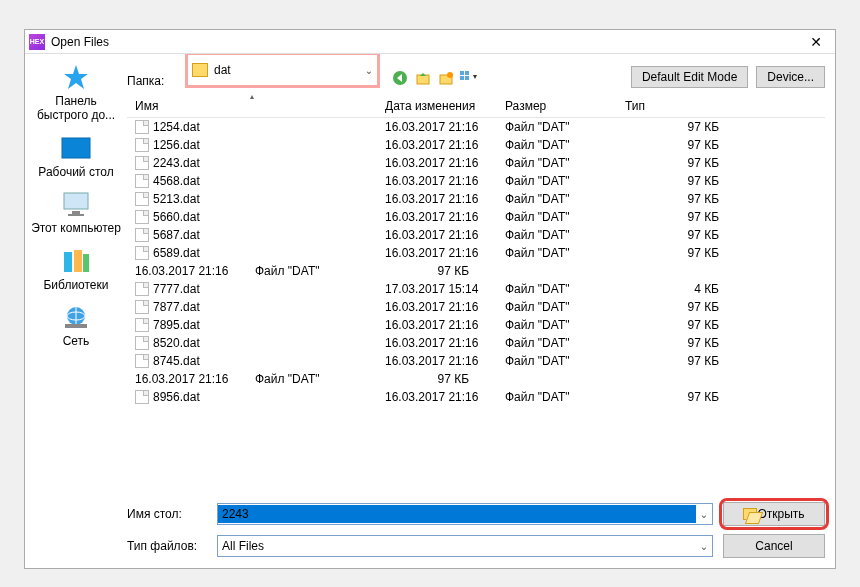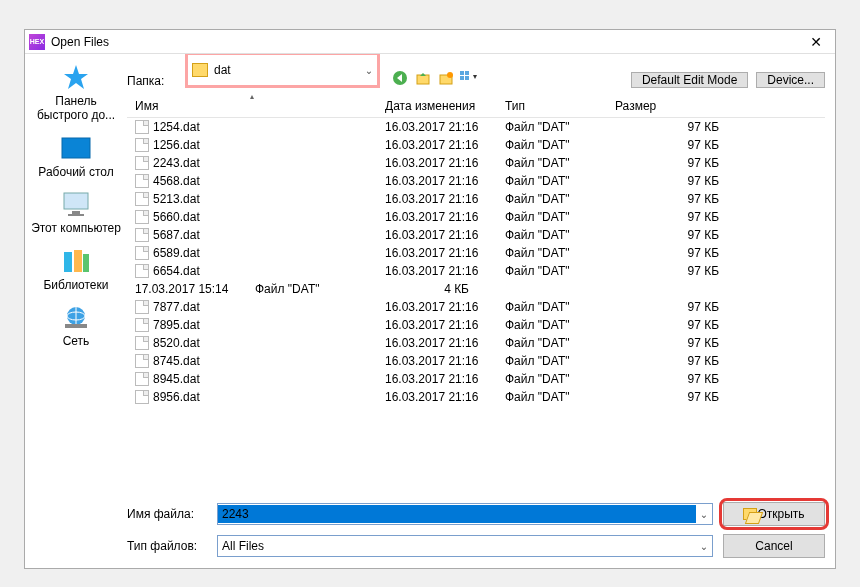--- a/index.html
+++ b/index.html
@@ -15,21 +15,21 @@
 .sb-icon{width:36px;height:30px;display:flex;align-items:center;justify-content:center}
 .main{flex:1;display:flex;flex-direction:column;padding:6px 10px 0 0}
 .toolbar{display:flex;align-items:flex-end;gap:8px;height:28px;margin-bottom:6px}
 .toolbar .lbl{width:50px}
 .folder-dd{display:flex;align-items:center;border:3px solid #fca5a5;height:36px;width:195px;background:#fff}
 .folder-dd .fico{width:16px;height:14px;background:#ffd96a;border:1px solid #d4a017;margin:0 4px}
 .folder-dd .ftxt{flex:1;padding:0 2px}
 .folder-dd .fchev{width:16px;text-align:center;font-size:10px;color:#555}
 .nav-icons{display:flex;gap:3px;margin-left:2px}
 .nav-ico{width:20px;height:20px;display:flex;align-items:center;justify-content:center;cursor:pointer}
-.btn{border:1px solid #adadad;background:#e1e1e1;padding:3px 10px;cursor:pointer;height:16px;display:flex;align-items:center}
+.btn{border:1px solid #adadad;background:#e1e1e1;padding:3px 10px;cursor:pointer;height:22px;display:flex;align-items:center}
 .list-area{flex:1;border:none;overflow:auto}
 .list-header{display:flex;height:24px;border-bottom:1px solid #e5e5e5}
 .list-header .col{padding:4px 8px;font-weight:normal;display:flex;align-items:center;gap:4px;cursor:pointer;position:relative}
 .col-name{width:250px}
 .col-date{width:120px}
 .col-type{width:110px}
 .col-size{width:120px}
 .list-header .sort-ind{position:absolute;left:50%;top:-2px;transform:translateX(-50%);font-size:8px;color:#666}
 .row{display:flex;height:18px;align-items:center;cursor:pointer}
 .row .cell{padding:0 8px;white-space:nowrap;overflow:hidden}
@@ -158,26 +158,26 @@
 
       <div class="list-area">
         <div class="list-header">
           <div class="col col-name">
               <span class="sort-ind">▴</span>
               <span>Имя</span>
             </div>
           <div class="col col-date">
               <span>Дата изменения</span>
             </div>
+          <div class="col col-size">
+              <span>Размер</span>
+            </div>
           <div class="col col-type">
               <span>Тип</span>
             </div>
-          <div class="col col-size">
-              <span>Размер</span>
-            </div>
         </div>
         <div id="rows">
             <div class="row">
               <div class="cell col-name"><span class="file-ico"></span>1254.dat</div>
               <div class="cell col-date">16.03.2017 21:16</div>
               <div class="cell col-type">Файл "DAT"</div>
               <div class="cell col-size">97 КБ</div>
             </div>
             <div class="row">
               <div class="cell col-name"><span class="file-ico"></span>1256.dat</div>
@@ -215,26 +215,26 @@
               <div class="cell col-type">Файл "DAT"</div>
               <div class="cell col-size">97 КБ</div>
             </div>
             <div class="row">
               <div class="cell col-name"><span class="file-ico"></span>6589.dat</div>
               <div class="cell col-date">16.03.2017 21:16</div>
               <div class="cell col-type">Файл "DAT"</div>
               <div class="cell col-size">97 КБ</div>
             </div>
             <div class="row">
-              <div class="cell col-name"><span class="file-ico"></span>6654.dat</div>
-              <div class="cell col-date">16.03.2017 21:16</div>
-              <div class="cell col-type">Файл "DAT"</div>
-              <div class="cell col-size">97 КБ</div>
-            </div>
-            <div class="row">
+              <div class="cell col-date">16.03.2017 21:16</div>
+              <div class="cell col-type">Файл "DAT"</div>
+              <div class="cell col-size">97 КБ</div>
+            </div>
+            <div class="row">
+              <div class="cell col-name"><span class="file-ico"></span>7777.dat</div>
               <div class="cell col-date">17.03.2017 15:14</div>
               <div class="cell col-type">Файл "DAT"</div>
               <div class="cell col-size">4 КБ</div>
             </div>
             <div class="row">
               <div class="cell col-name"><span class="file-ico"></span>7877.dat</div>
               <div class="cell col-date">16.03.2017 21:16</div>
               <div class="cell col-type">Файл "DAT"</div>
               <div class="cell col-size">97 КБ</div>
             </div>
@@ -250,39 +250,38 @@
               <div class="cell col-type">Файл "DAT"</div>
               <div class="cell col-size">97 КБ</div>
             </div>
             <div class="row">
               <div class="cell col-name"><span class="file-ico"></span>8745.dat</div>
               <div class="cell col-date">16.03.2017 21:16</div>
               <div class="cell col-type">Файл "DAT"</div>
               <div class="cell col-size">97 КБ</div>
             </div>
             <div class="row">
-              <div class="cell col-name"><span class="file-ico"></span>8945.dat</div>
               <div class="cell col-date">16.03.2017 21:16</div>
               <div class="cell col-type">Файл "DAT"</div>
               <div class="cell col-size">97 КБ</div>
             </div>
             <div class="row">
               <div class="cell col-name"><span class="file-ico"></span>8956.dat</div>
               <div class="cell col-date">16.03.2017 21:16</div>
               <div class="cell col-type">Файл "DAT"</div>
               <div class="cell col-size">97 КБ</div>
             </div>
           </div>
       </div>
     </div>
   </div>
 
   <div class="bottom">
     <div class="brow">
-      <span class="blbl">Имя файла:</span>
+      <span class="blbl">Имя стол:</span>
       <div class="combo sel">
         <div class="ctxt">2243</div>
         <div class="cchev">⌄</div>
       </div>
       <div class="btns">
         <div class="abtn open-hl">
           <span class="open-ico"></span>
           <span>Открыть</span>
         </div>
       </div>

